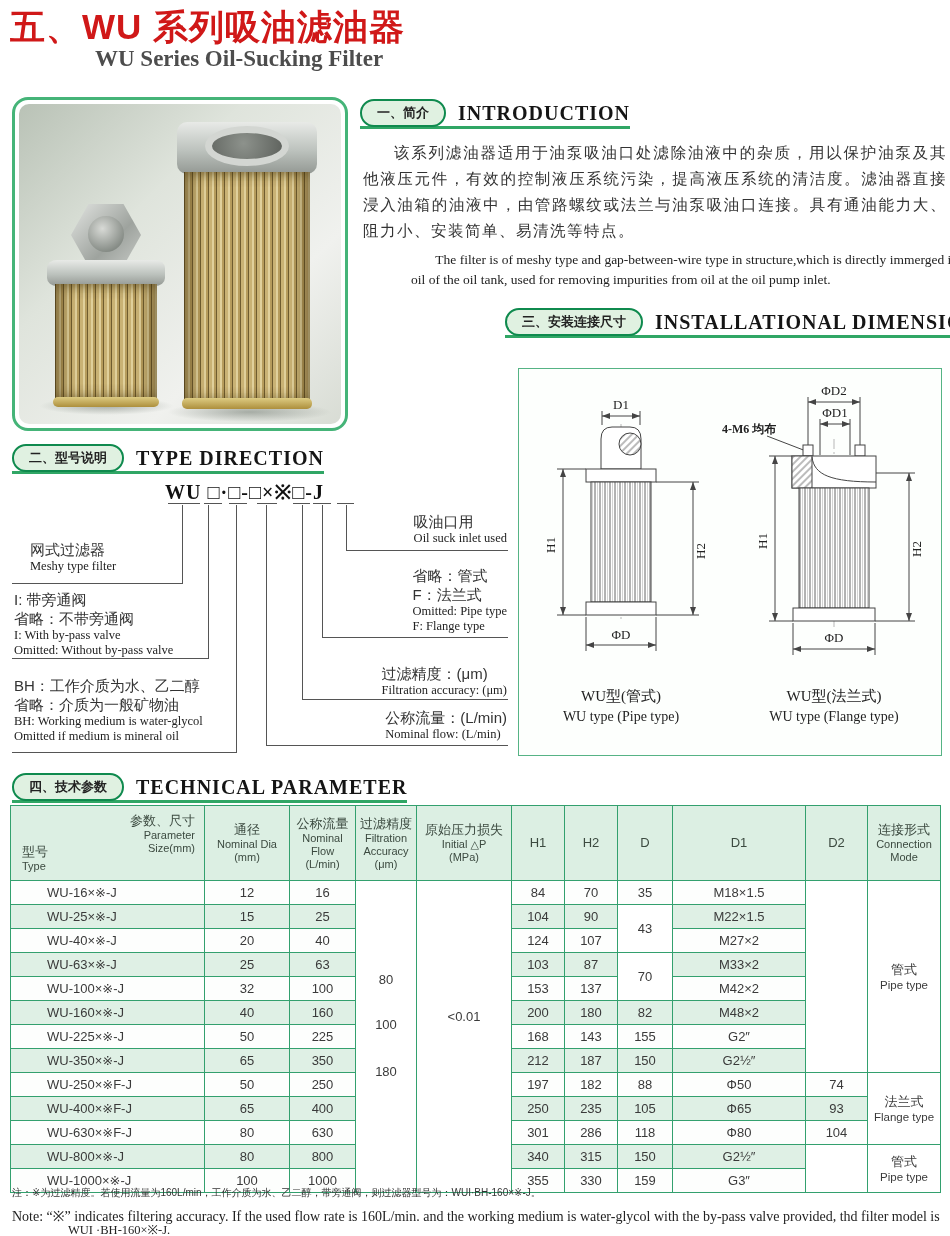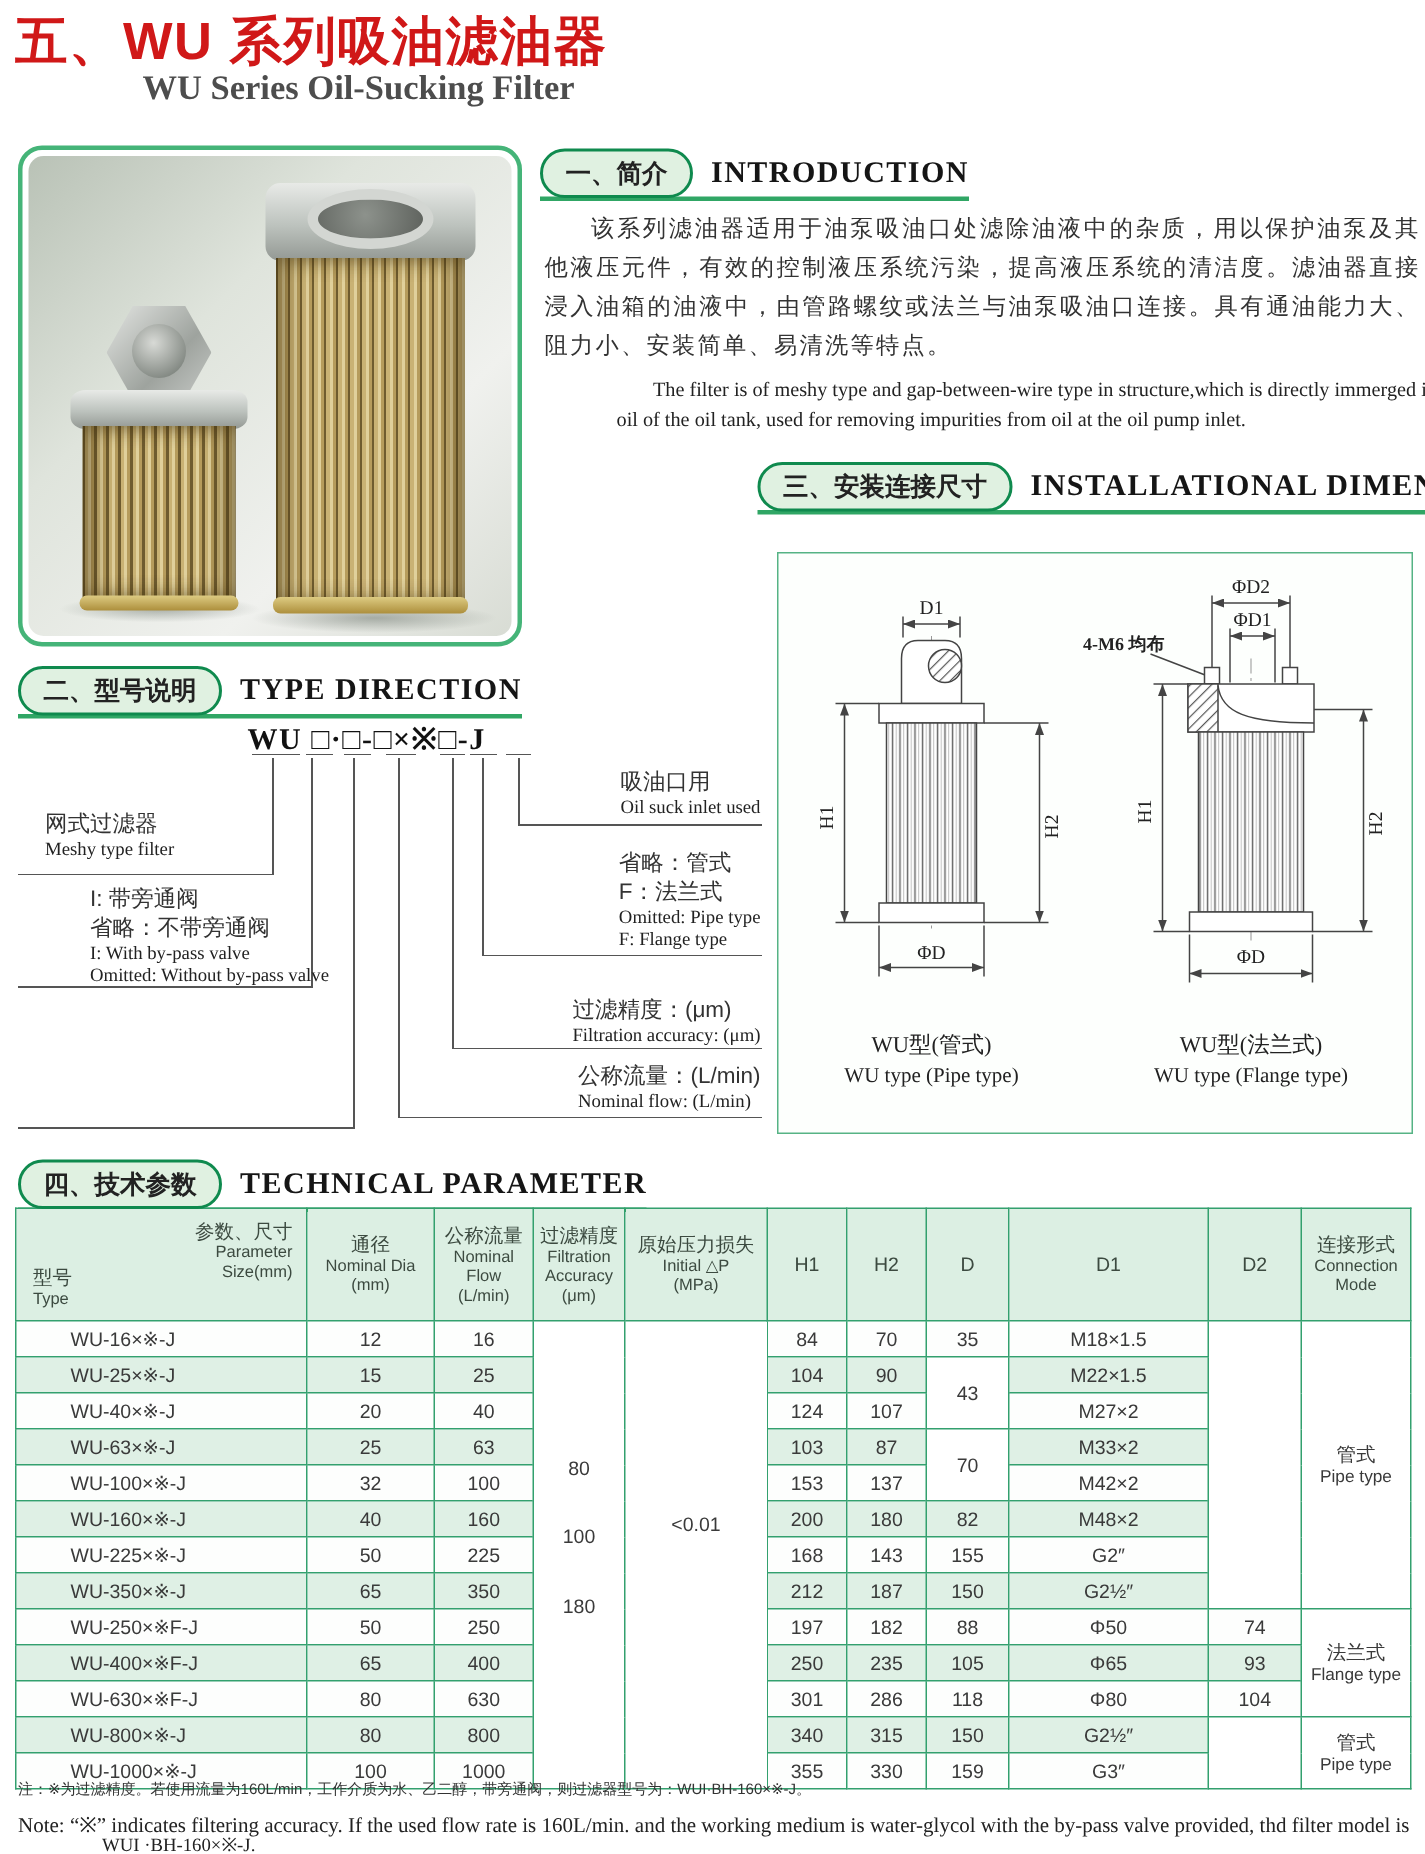--- a/index.html
+++ b/index.html
@@ -9,21 +9,21 @@
   
   .title-cn{position:absolute;left:10px;top:4px;font-size:35px;font-weight:700;color:#d01818;letter-spacing:1px;}
   .title-en{position:absolute;left:95px;top:46px;font-size:23px;font-weight:700;color:#4d4d4d;
             font-family:"Liberation Serif","DejaVu Serif",serif;}
 
   
   .sec-header{position:absolute;display:inline-block;padding-bottom:4px;}
   .sec-underline{position:absolute;left:0;right:0;bottom:2px;height:3px;background:#30a665;z-index:0;}
   .sec-row{position:relative;display:flex;align-items:center;gap:12px;z-index:1;}
   .pill{border:2px solid #0f8a4e;border-radius:17px;background:#e0f1e1;padding:3px 15px;
-        font-size:17px;font-weight:700;color:#222;white-space:nowrap;}
+        font-size:13px;font-weight:700;color:#222;white-space:nowrap;}
   .sec-en{font-family:"Liberation Serif","DejaVu Serif",serif;font-weight:700;font-size:20px;
           color:#151515;letter-spacing:1px;white-space:nowrap;}
 
   
   .photo{position:absolute;left:12px;top:97px;width:336px;height:334px;border:3px solid #45b478;
          border-radius:16px;background:#fff;padding:4px;box-sizing:border-box;}
   .photo-inner{position:relative;width:100%;height:100%;border-radius:10px;overflow:hidden;
          background:linear-gradient(135deg,#b9c2b6 0%,#dfe4dc 35%,#f0f1ee 70%,#d8dcd4 100%);}
   .pleats{background:repeating-linear-gradient(90deg,#6f5c2f 0 1.5px,#c9b274 1.5px 4px,#e0d09b 4px 6px,#b69c5c 6px 8px);
           box-shadow:inset 8px 0 14px rgba(60,45,10,.45), inset -8px 0 14px rgba(60,45,10,.45);}
@@ -249,25 +249,31 @@
         <polyline points="312,29 312,161 498,161"></polyline>
         <polyline points="336,29 336,74 498,74"></polyline>
       </g>
     </svg>
     <div class="model-code">WU □·□-□×※□-J</div>
 
     <div class="tlabel" style="left:20px;top:64px;">
       <div class="lab-cn">网式过滤器</div>
       <div class="lab-en">Meshy type filter</div>
     </div>
-    <div class="tlabel" style="left:4px;top:114px;margin-left:46px;">
+    <div class="tlabel" style="left:4px;top:114px;">
       <div class="lab-cn">I: 带旁通阀</div>
       <div class="lab-cn">省略：不带旁通阀</div>
       <div class="lab-en">I: With by-pass valve</div>
       <div class="lab-en">Omitted: Without by-pass valve</div>
+    </div>
+    <div class="tlabel" style="left:4px;top:200px;">
+      <div class="lab-cn">BH：工作介质为水、乙二醇</div>
+      <div class="lab-cn">省略：介质为一般矿物油</div>
+      <div class="lab-en">BH: Working medium is water-glycol</div>
+      <div class="lab-en">Omitted if medium is mineral oil</div>
     </div>
     <div class="tlabel right" style="top:36px;">
       <div class="lab-cn">吸油口用</div>
       <div class="lab-en">Oil suck inlet used</div>
     </div>
     <div class="tlabel right" style="top:90px;">
       <div class="lab-cn">省略：管式</div>
       <div class="lab-cn">F：法兰式</div>
       <div class="lab-en">Omitted: Pipe type</div>
       <div class="lab-en">F: Flange type</div>

